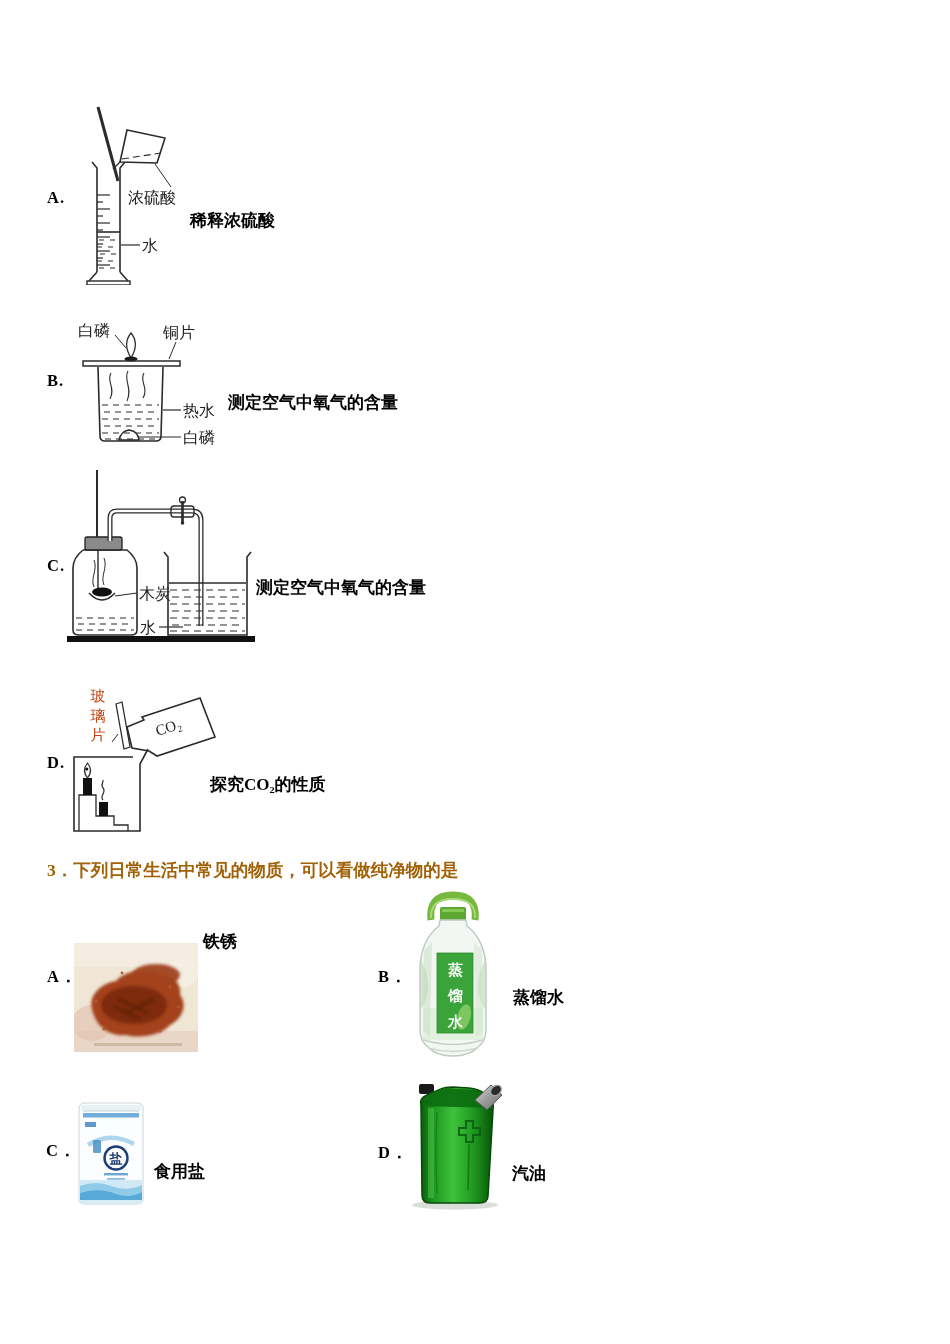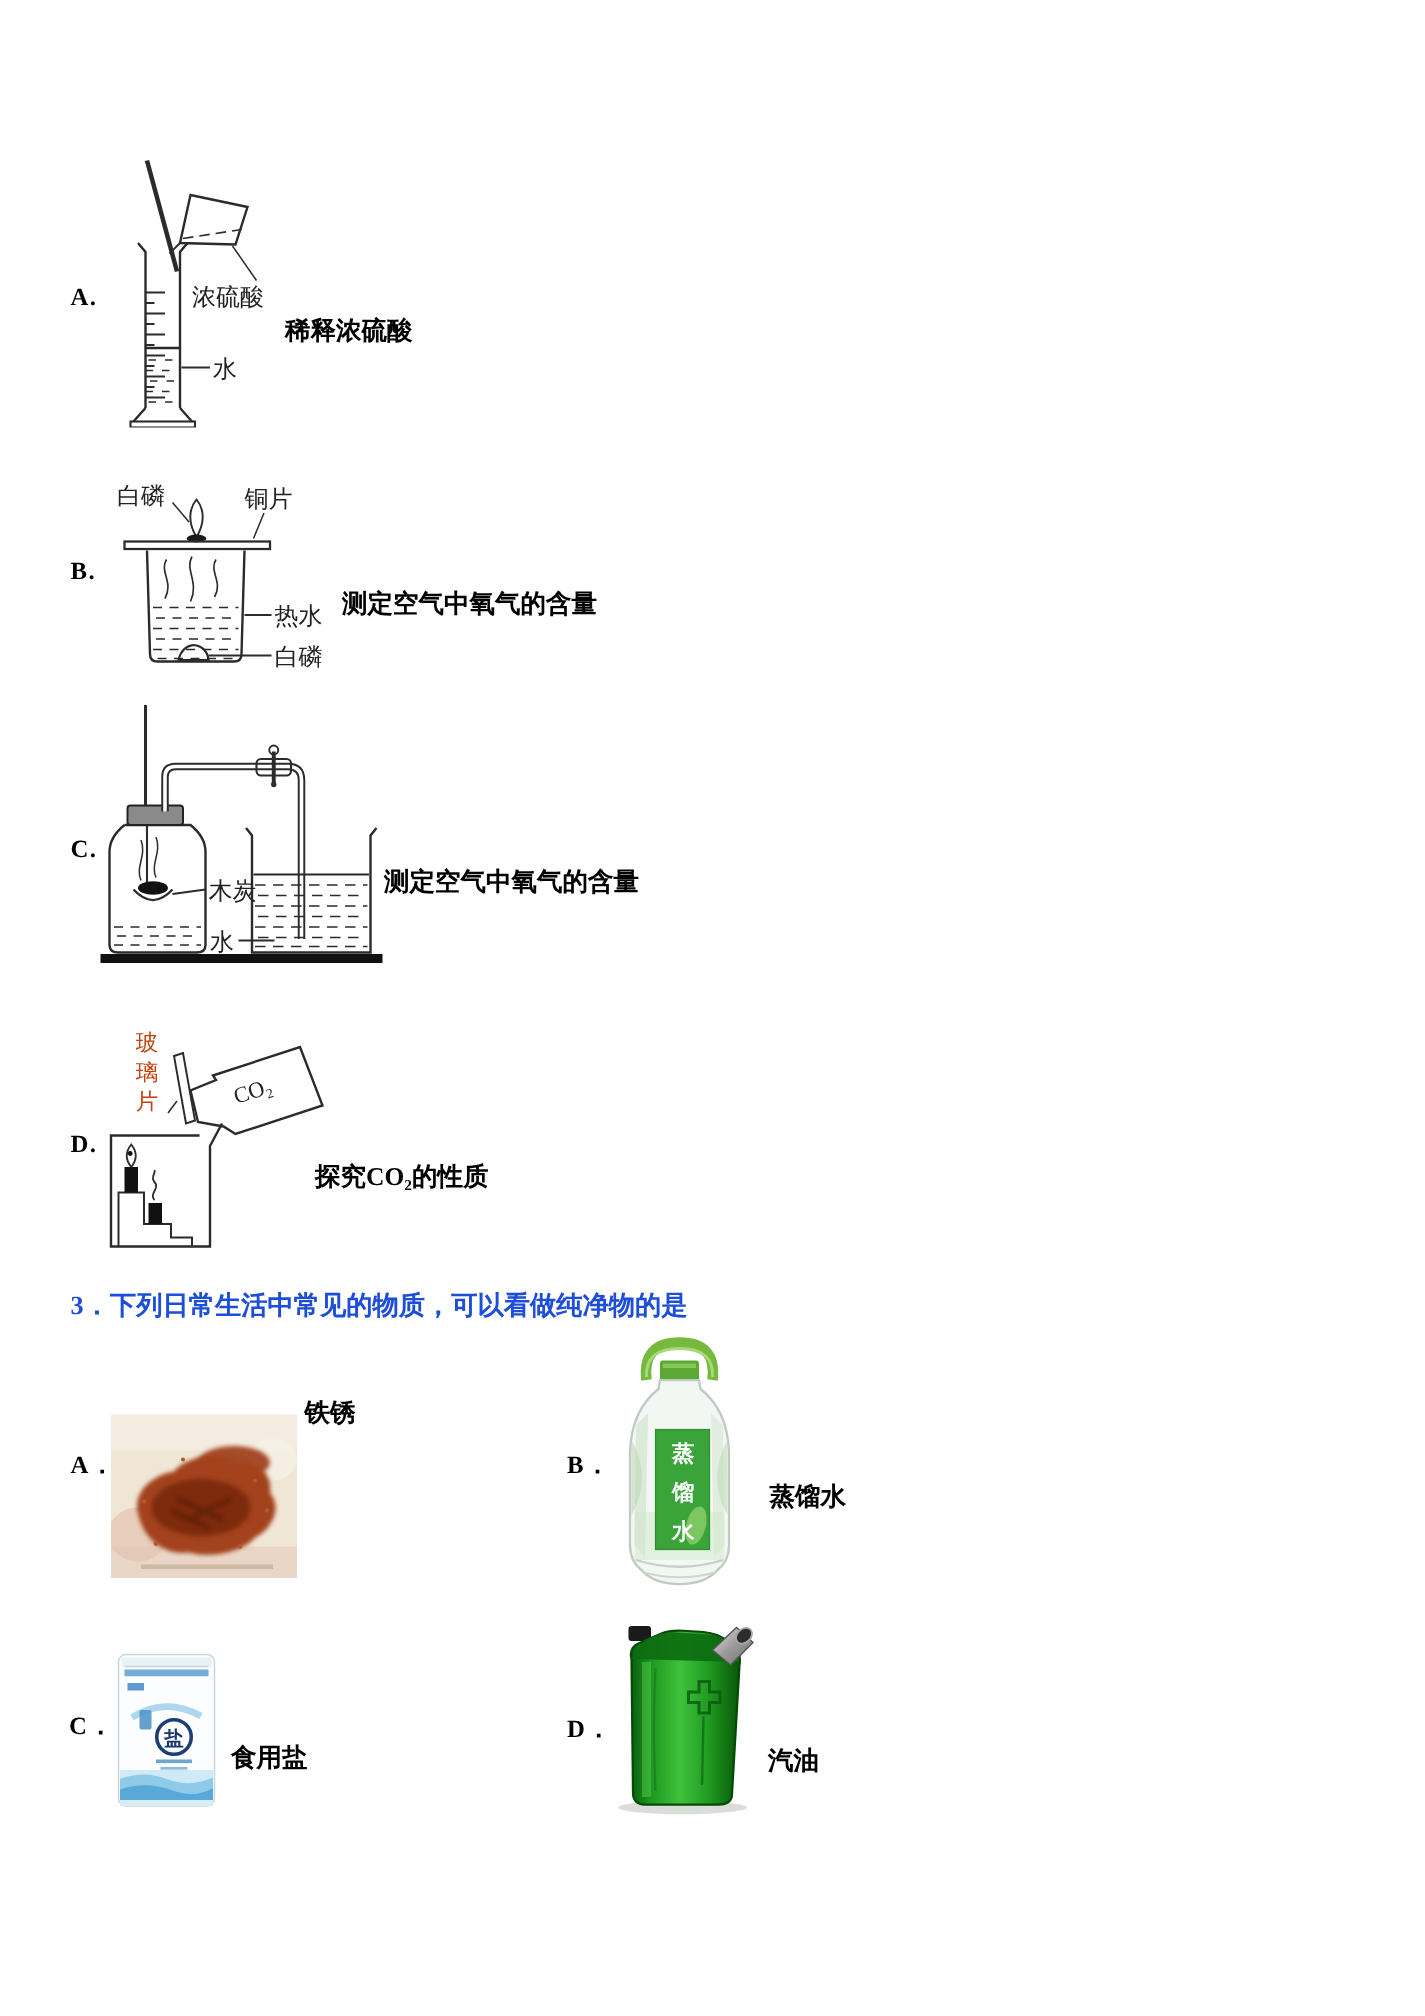--- a/index.html
+++ b/index.html
@@ -1,21 +1,21 @@
 <!DOCTYPE html>
 <html><head>
 <meta charset="utf-8">
 <style>
   html,body{margin:0;padding:0;background:#fff;}
   .page{position:relative;width:950px;height:1344px;background:#ffffff;overflow:hidden;
         font-family:"Liberation Serif","DejaVu Serif",serif;color:#111;}
   .abs{position:absolute;}
   .letter{font-weight:bold;font-size:16.5px;letter-spacing:1px;color:#000;}
   .caption{font-weight:bold;font-size:17px;color:#000;white-space:nowrap;margin-top:20px;}
-  .q3text{font-weight:bold;font-size:17.5px;color:#1d4ed8;white-space:nowrap;}
+  .q3text{font-weight:bold;font-size:17.5px;color:#a16207;white-space:nowrap;}
   .vert{word-break:break-all;text-align:center;color:#c2410c;font-size:15px;line-height:19.5px;width:16px;}
   .bottle-vtext{word-break:break-all;text-align:center;color:#ffffff;font-weight:bold;
                 font-size:15px;line-height:26px;width:17px;opacity:.95;}
   svg text.dlabel{font-family:"Liberation Serif","DejaVu Serif",serif;font-size:16px;fill:#222;}
   svg text.gastext{font-family:"Liberation Serif","DejaVu Serif",serif;font-size:15px;fill:#222;}
   .ln{stroke:#2b2b2b;fill:none;}
 </style>
 </head>
 <body>
 

